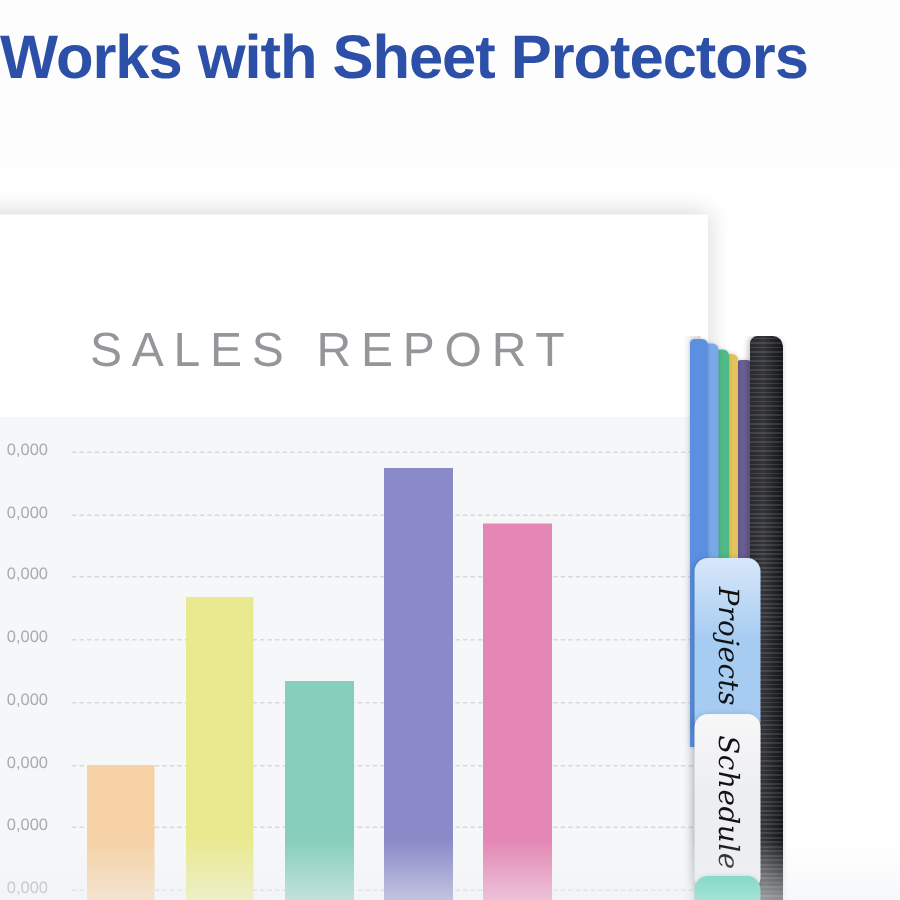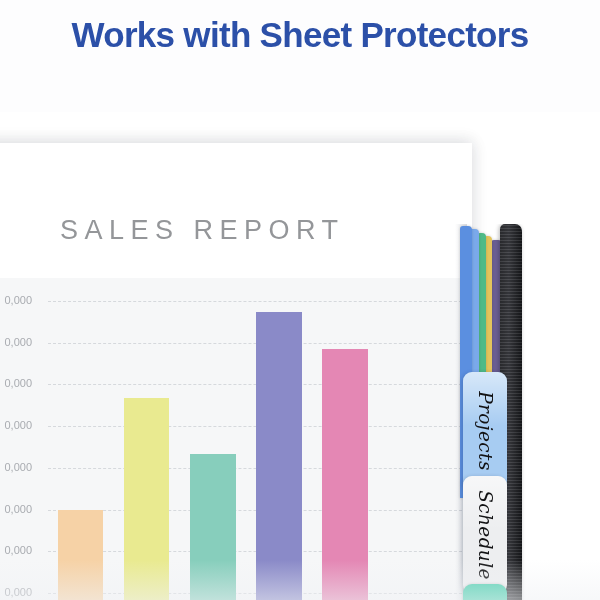--- a/index.html
+++ b/index.html
@@ -10,22 +10,22 @@
     position:relative;
   }
 
   
   .header{
     position:absolute;left:0;top:0;width:600px;height:112px;
     background:#fdfdfe;
     text-align:center;
   }
   .headline{
-    position:absolute;left:0;top:16px;width:600px;
-    font-size:35px;font-weight:bold;letter-spacing:-0.7px;
+    position:absolute;left:0;top:16px;width:504px;
+    font-size:41px;font-weight:bold;letter-spacing:-0.7px;
     color:#2c50a8;line-height:1.1;white-space:nowrap;
   }
   .subhead{
     position:absolute;left:0;top:62px;width:600px;
     font-size:16.5px;font-weight:500;color:#1d1d1f;
     letter-spacing:-0.1px;white-space:nowrap;
   }
 
   
   .stage{
@@ -34,21 +34,21 @@
   }
 
   
   .sheet{
     position:absolute;left:-40px;top:31px;width:512px;height:460px;
     background:#ffffff;
     box-shadow:0 -3px 14px rgba(30,35,50,.10), 2px 0 16px rgba(30,35,50,.07);
   }
   .sheet-title{
     position:absolute;left:100px;top:72px;
-    font-size:27px;color:#949699;font-weight:400;
+    font-size:32px;color:#949699;font-weight:400;
     letter-spacing:6.5px;white-space:nowrap;
   }
 
   
   .plot{
     position:absolute;left:0;top:135px;width:512px;height:325px;
     background:#f6f7f8;
   }
   .gridline{
     position:absolute;left:88px;right:0;height:0;

